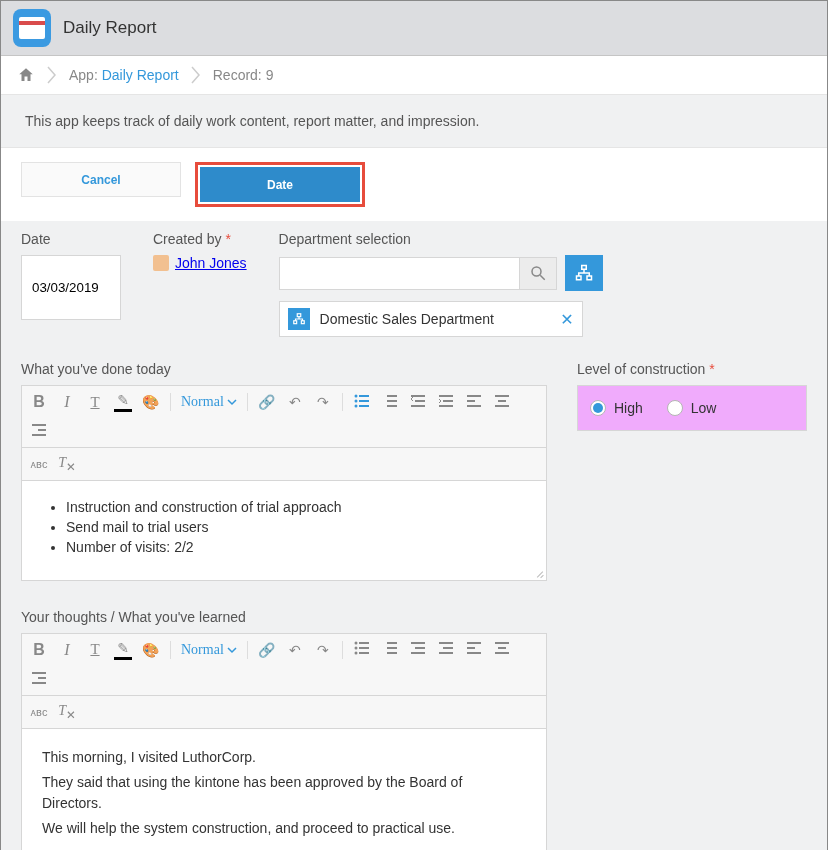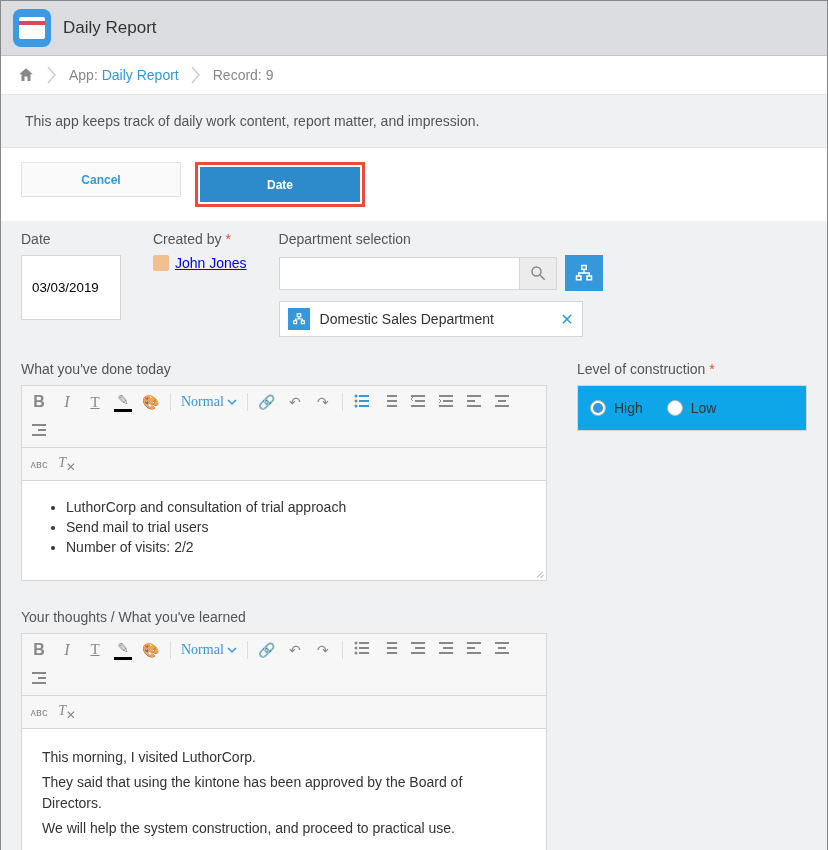--- a/index.html
+++ b/index.html
@@ -52,21 +52,21 @@
 .toolbar .listicon.active svg { fill:#3498db;}
 .toolbar-row2 { border-top:none; }
 .editor-body { background:#fff; border:1px solid #d6d6d6; border-top:none; padding:18px 20px; min-height:100px; position:relative;}
 .editor-body ul { padding-left: 24px; }
 .editor-body li { margin-bottom:4px; color:#333;}
 .editor-body p { margin-bottom:4px; color:#333; line-height:1.5;}
 .resize-handle { position:absolute; bottom:2px; right:2px; width:10px; height:10px; }
 .resize-handle::before, .resize-handle::after { content:""; position:absolute; background:#bbb;}
 .resize-handle::before { width:8px; height:1px; bottom:3px; right:0; transform:rotate(-45deg);}
 .resize-handle::after { width:4px; height:1px; bottom:1px; right:0; transform:rotate(-45deg);}
-.achieve-box { background:#0ea5e9; border:1px solid #d6d6d6; padding:14px 12px; display:flex; gap:24px; align-items:center;}
+.achieve-box { background:#f0abfc; border:1px solid #d6d6d6; padding:14px 12px; display:flex; gap:24px; align-items:center;}
 .radio { display:flex; align-items:center; gap:8px; cursor:pointer;}
 .radio .dot { width:16px; height:16px; border-radius:50%; border:1px solid #b5b5b5; display:flex; align-items:center; justify-content:center; background:#fff;}
 .radio.checked .dot::after { content:""; width:10px; height:10px; border-radius:50%; background:#3498db; display:block;}
 svg.icon { width:18px; height:18px; }
 </style>
 </head>
 <body>
 
 <div class="frame">
 
@@ -217,21 +217,21 @@
                   <rect x="7" y="7" width="8" height="2"></rect>
                   <rect x="1" y="12" width="14" height="2"></rect>
                 </svg></span>
           </div>
           <div class="toolbar toolbar-row2">
             <span class="tb" style="font-size:11px;">ᴀʙᴄ</span>
             <span class="tb"><span style="font-style:italic;font-family:serif;">T</span><sub>✕</sub></span>
           </div>
           <div class="editor-body">
             <ul>
-              <li>LuthorCorp and consultation of trial approach</li>
+              <li>Instruction and construction of trial approach</li>
               <li>Send mail to trial users</li>
               <li>Number of visits: 2/2</li>
             </ul>
             <div class="resize-handle"></div>
           </div>
         </div>
 
         <div class="editor-wrap">
           <span class="field-label">Your thoughts / What you've learned</span>
           <div class="toolbar">

